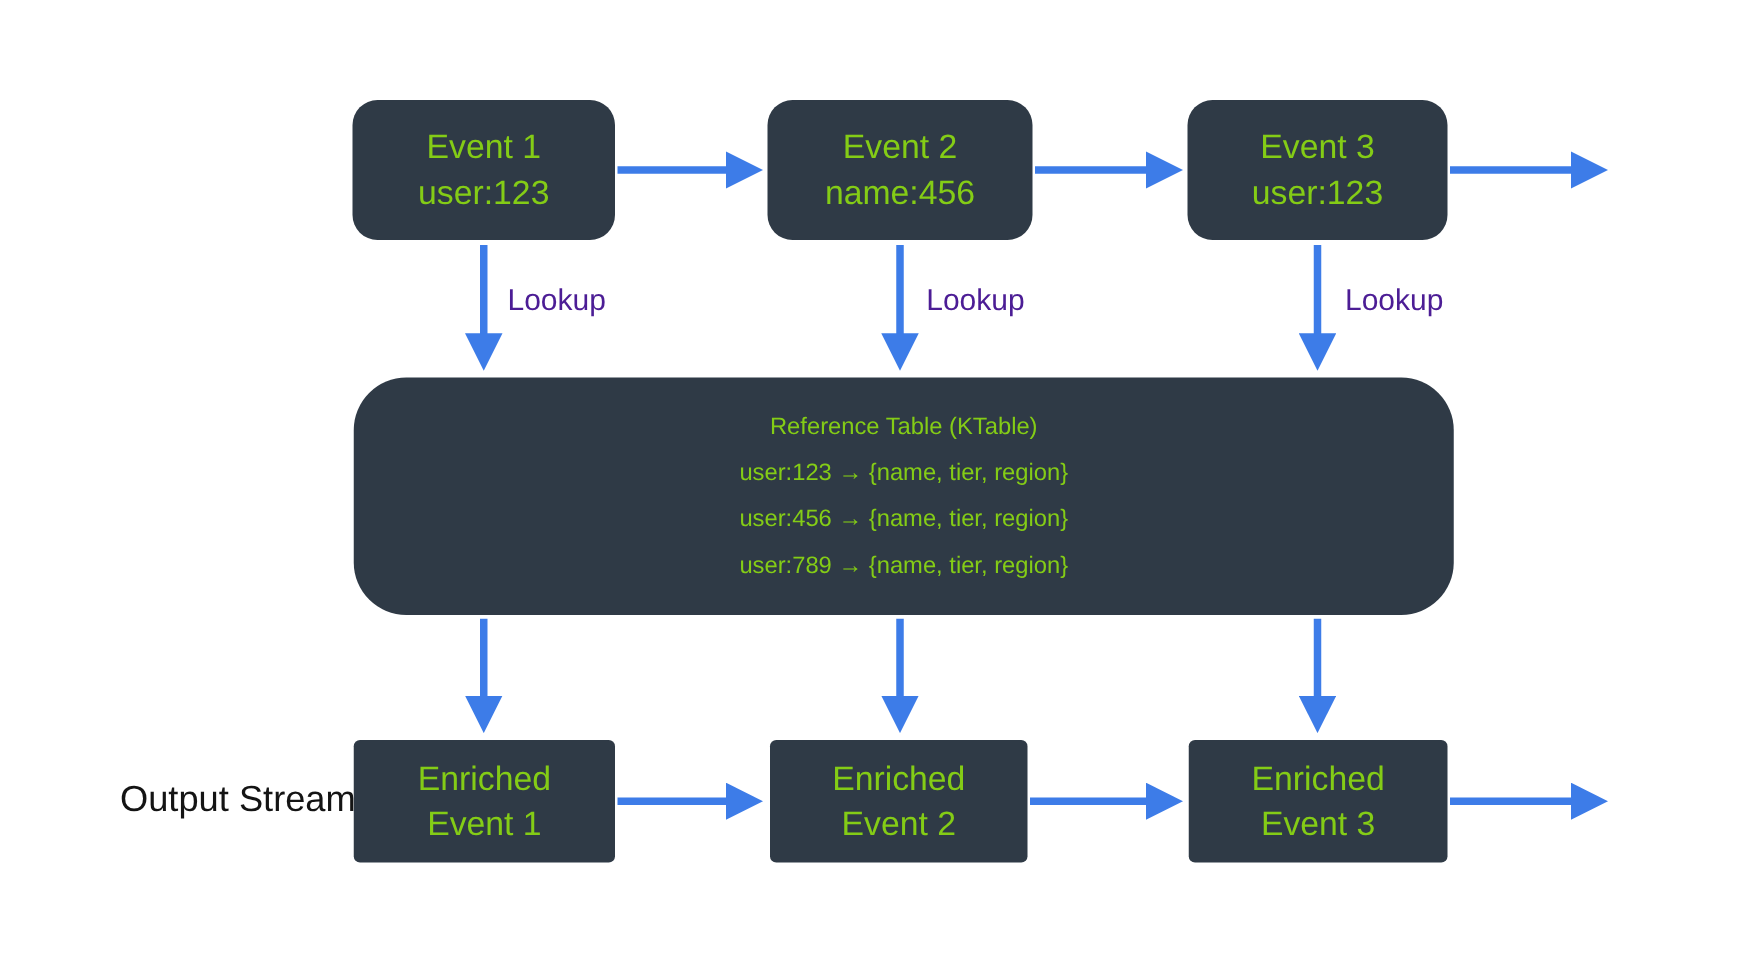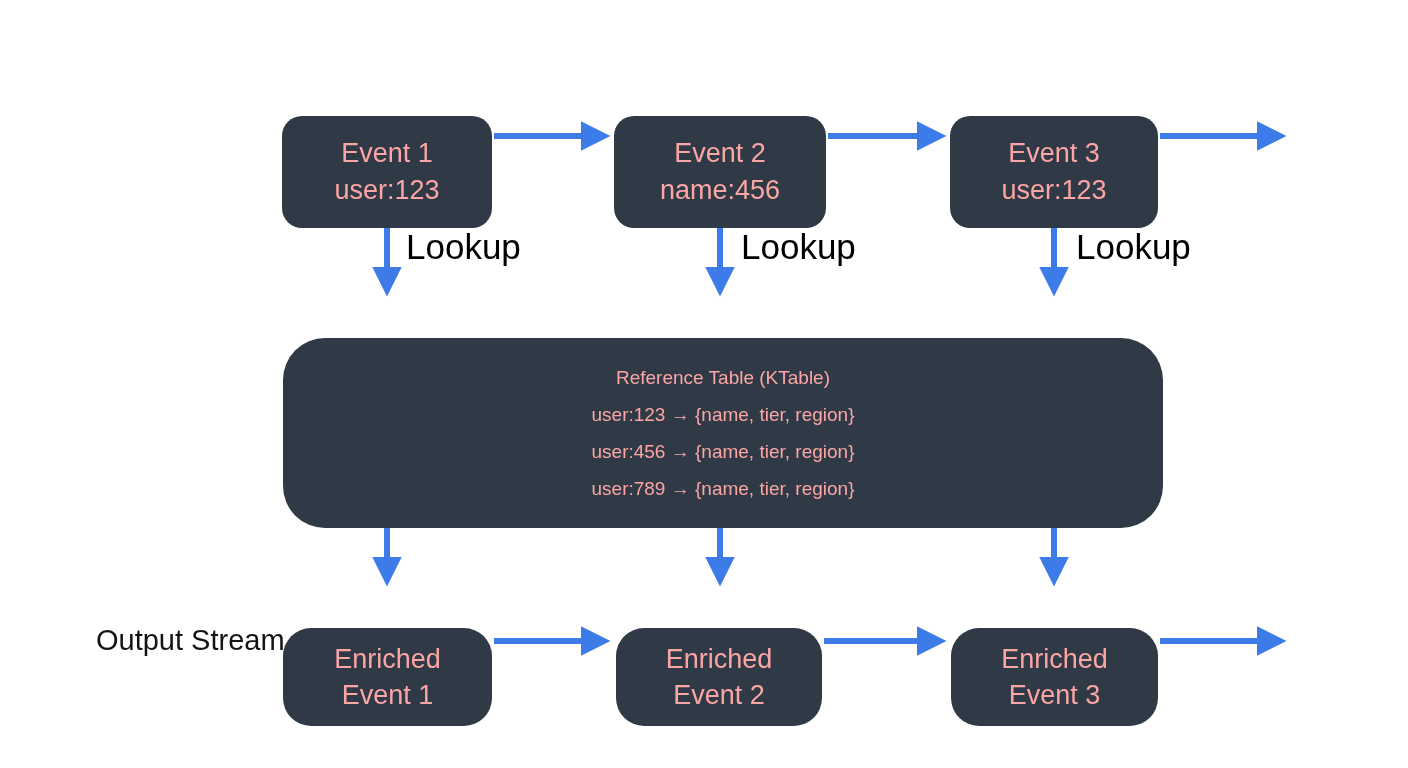--- a/index.html
+++ b/index.html
@@ -19,58 +19,57 @@
     position: absolute;
     left: 0;
     top: 0;
     width: 1408px;
     height: 768px;
     pointer-events: none;
   }
   .node {
     position: absolute;
     background: #2f3a46;
-    color: #fca5a5;
+    color: #84cc16;
     display: flex;
     flex-direction: column;
     align-items: center;
     justify-content: center;
     text-align: center;
     box-sizing: border-box;
-    margin-top: 36px;
   }
   .event-node {
     border-radius: 20px;
     font-size: 27px;
     line-height: 37px;
     font-weight: 400;
   }
   .enriched-node {
-    border-radius: 28px;
+    border-radius: 5px;
     font-size: 27px;
     line-height: 36px;
     font-weight: 400;
   }
   .ref-table {
     border-radius: 42px;
     font-size: 19px;
     line-height: 37px;
     font-weight: 400;
   }
   .row-label {
     position: absolute;
     color: #141414;
     font-size: 29px;
     font-weight: 400;
     white-space: nowrap;
   }
   .lookup-label {
     position: absolute;
-    color: #000000;
-    font-size: 35px;
+    color: #4c1d95;
+    font-size: 24px;
     font-weight: 400;
     white-space: nowrap;
   }
 </style>
 </head>
 <body>
 
 <div class="canvas">
 
   <svg class="connectors" width="1408" height="768" viewBox="0 0 1408 768" xmlns="http://www.w3.org/2000/svg">

